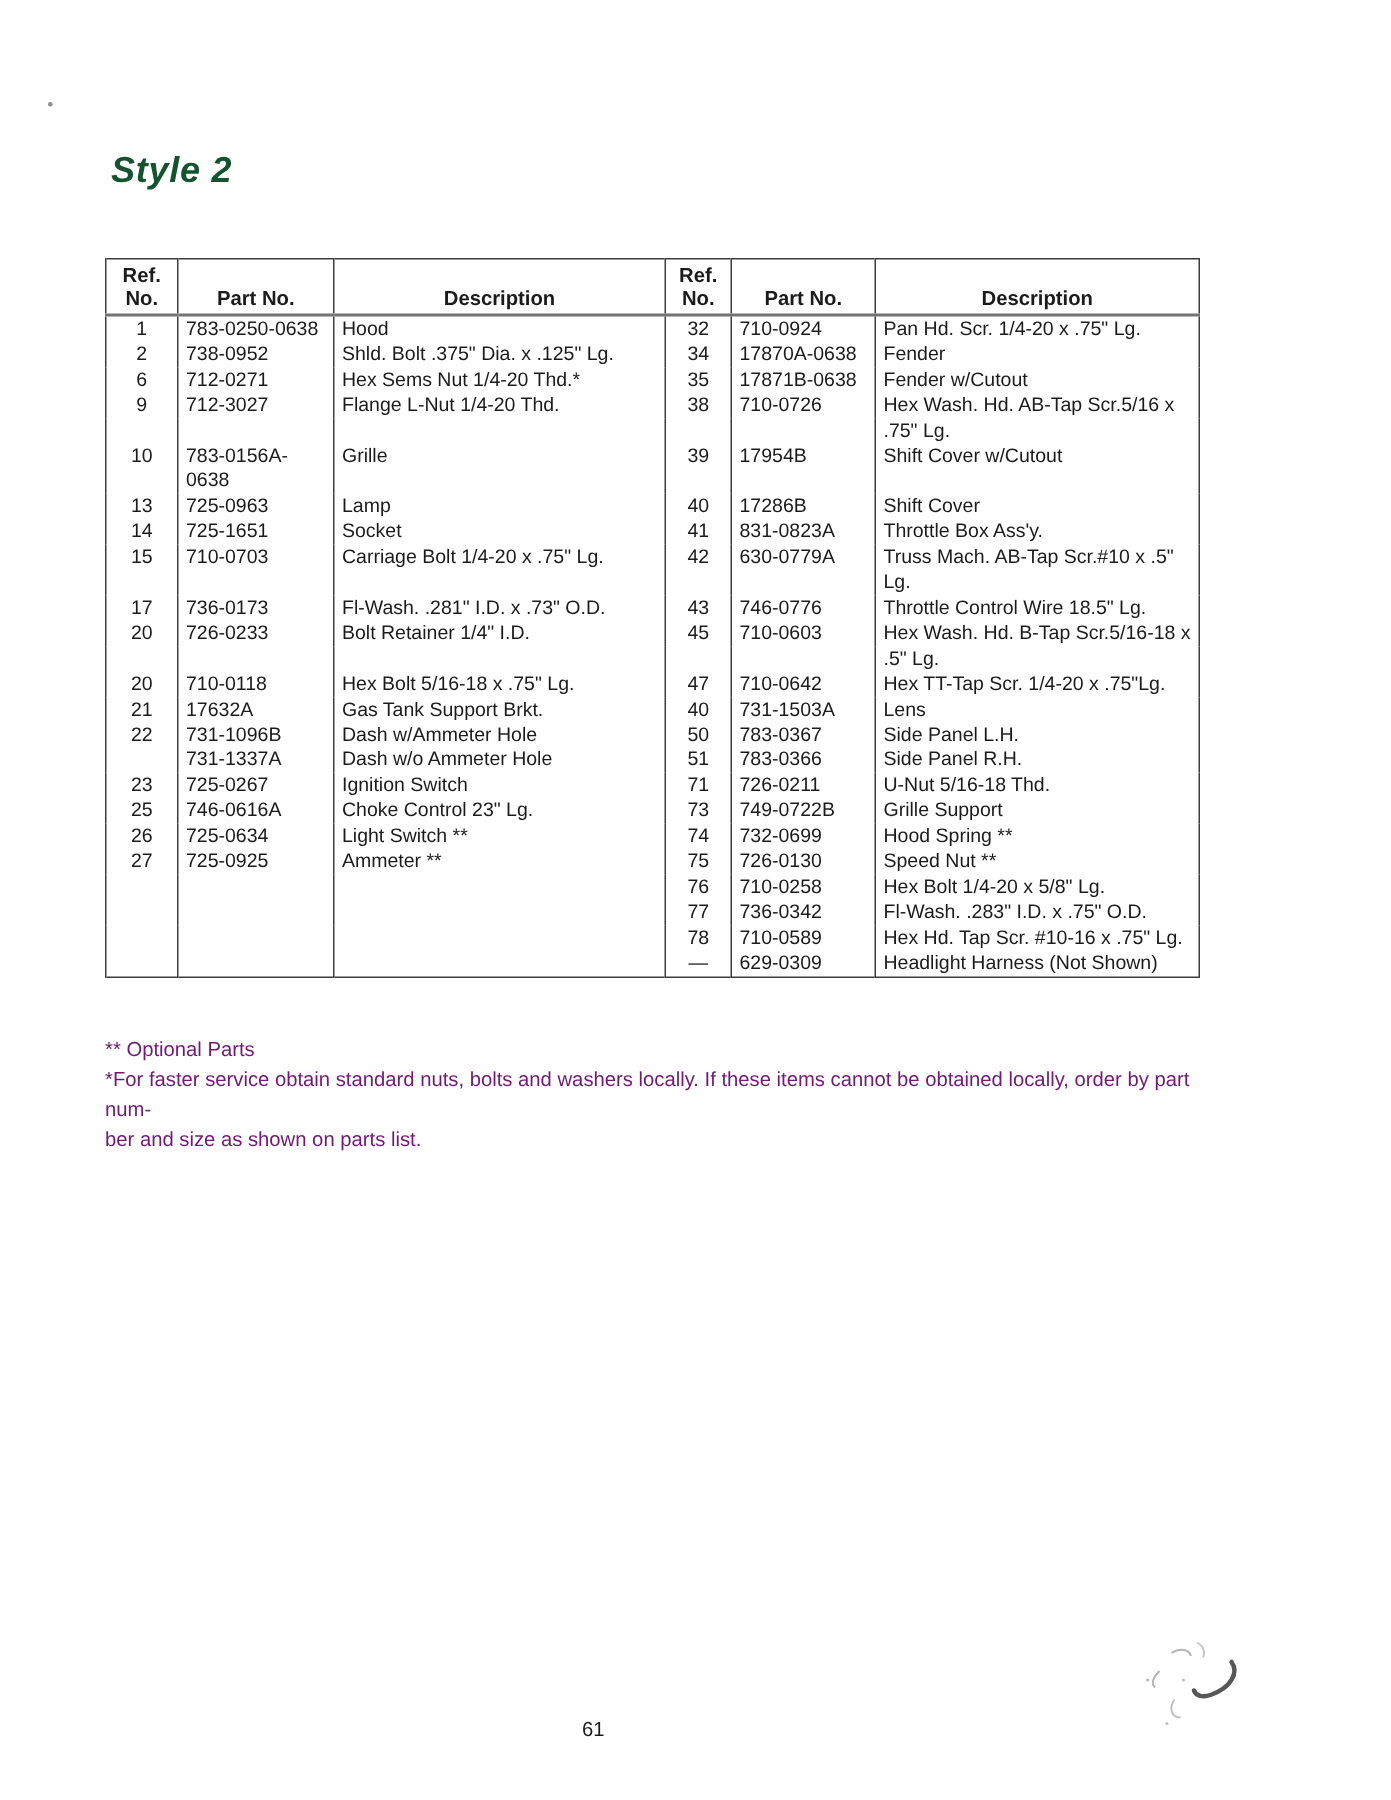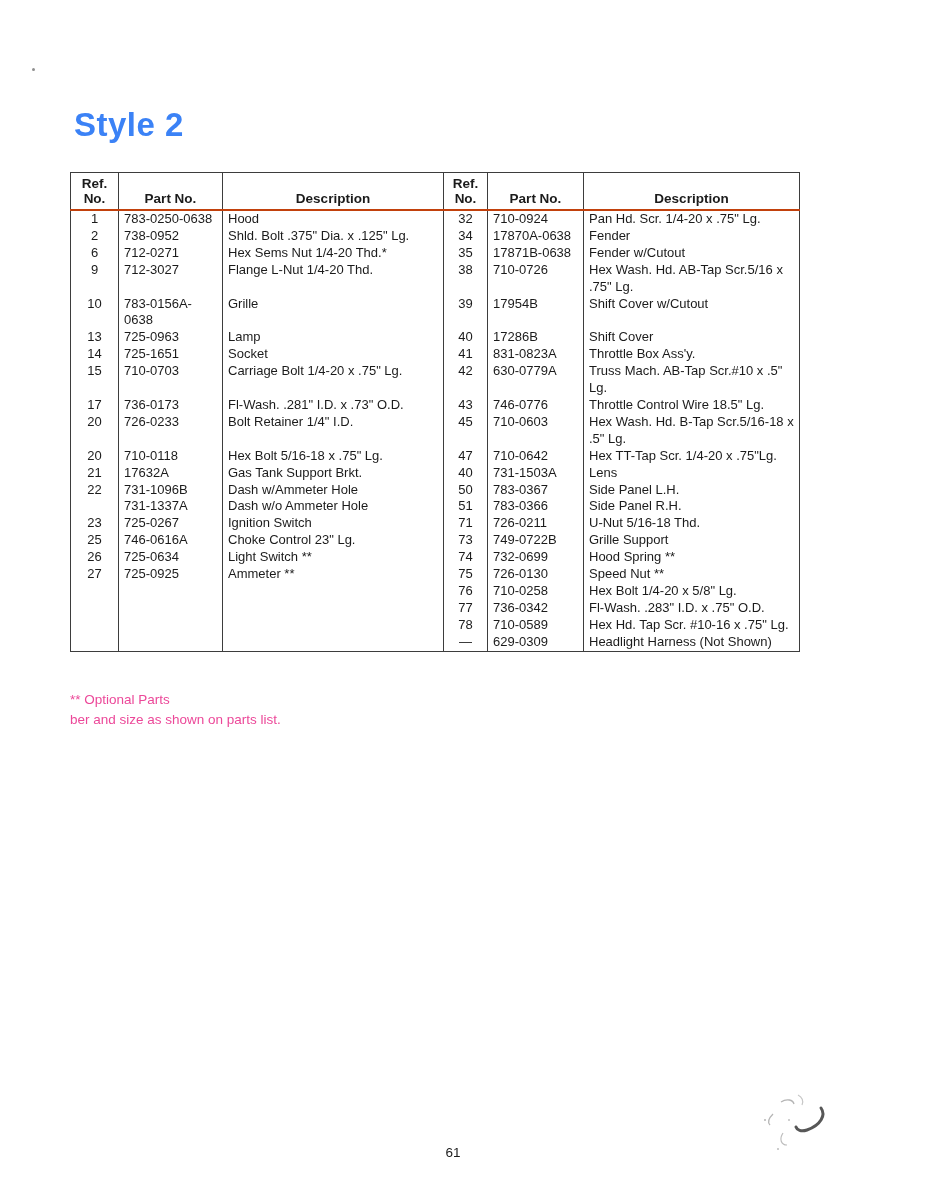--- a/index.html
+++ b/index.html
@@ -2,56 +2,56 @@
 <html><head>
 <meta charset="utf-8">
 <style>
   html,body { margin:0; padding:0; background:#ffffff; }
   .page {
     position:relative; width:927px; height:1200px; background:#ffffff;
     font-family:"Liberation Sans", sans-serif; color:#1b1b1b; overflow:hidden;
   }
   .title {
     position:absolute; left:74px; top:84px;
-    font-size:33px; font-weight:700; letter-spacing:0.5px; color:#3b82f6;
+    font-size:24px; font-weight:700; letter-spacing:0.5px; color:#14532d;font-style:italic;
   }
   .speck { position:absolute; width:3px; height:3px; background:#8f8f8f; border-radius:50%; }
   .speck-top { left:32px; top:68px; }
 
   table.parts-table {
     position:absolute; left:70px; top:172px; width:729px;
     border-collapse:collapse; table-layout:fixed;
     border:1.5px solid #3d3d3d;
   }
   .parts-table th, .parts-table td {
     border-left:1px solid #3d3d3d;
     font-family:"Liberation Sans", sans-serif;
     color:#1b1b1b; padding:0; margin:0;
   }
   .parts-table thead th {
-    border-bottom:2px solid #c2410c;
+    border-bottom:2px solid #737373;
     font-size:13.5px; font-weight:700; text-align:center;
     height:33px; vertical-align:bottom; padding-bottom:3px; line-height:15px;
   }
   .parts-table tbody td {
     font-size:13px; height:16.9px; line-height:16.9px;
     white-space:nowrap; overflow:hidden; vertical-align:middle;
   }
   .parts-table .c0, .parts-table .c3 { text-align:center; }
   .parts-table .c1, .parts-table .c2, .parts-table .c4, .parts-table .c5 {
     text-align:left; padding-left:5px;
   }
 
   .footnotes {
     position:absolute; left:70px; top:690px; width:750px;
-    font-size:13.5px; line-height:20px; color:#ec4899;
+    font-size:13.5px; line-height:20px; color:#701a75;
   }
   .page-number {
     position:absolute; left:388px; top:1145px; width:130px;
-    text-align:center; font-size:13.5px; color:#1b1b1b;
+    text-align:left; font-size:13.5px; color:#1b1b1b;
   }
   .scribble { position:absolute; left:753px; top:1092px; }
 </style>
 </head>
 <body>
 
 <div class="page">
 
   <div class="speck speck-top"></div>
 
@@ -289,20 +289,21 @@
           <td class="c2"></td>
           <td class="c3">—</td>
           <td class="c4">629-0309</td>
           <td class="c5">Headlight Harness (Not Shown)</td>
         </tr>
       </tbody>
   </table>
 
   <div class="footnotes">
     <div>** Optional Parts</div>
+    <div>*For faster service obtain standard nuts, bolts and washers locally. If these items cannot be obtained locally, order by part num-</div>
     <div>ber and size as shown on parts list.</div>
   </div>
 
   <div class="page-number">61</div>
 
   <svg class="scribble" width="92" height="85" viewBox="0 0 92 85">
     <path d="M68,16 C73,23 68,33 54,38 C48,40 44,38 43,35" fill="none" stroke="#3a3a3a" stroke-width="3" stroke-linecap="round" opacity="0.85"></path>
     <path d="M28,10 C34,6 40,8 41,12" fill="none" stroke="#b5b5b5" stroke-width="1.3"></path>
     <path d="M20,22 C16,26 14,30 17,33" fill="none" stroke="#b5b5b5" stroke-width="1.3"></path>
     <path d="M30,41 C26,47 28,53 34,53" fill="none" stroke="#bdbdbd" stroke-width="1.2"></path>

